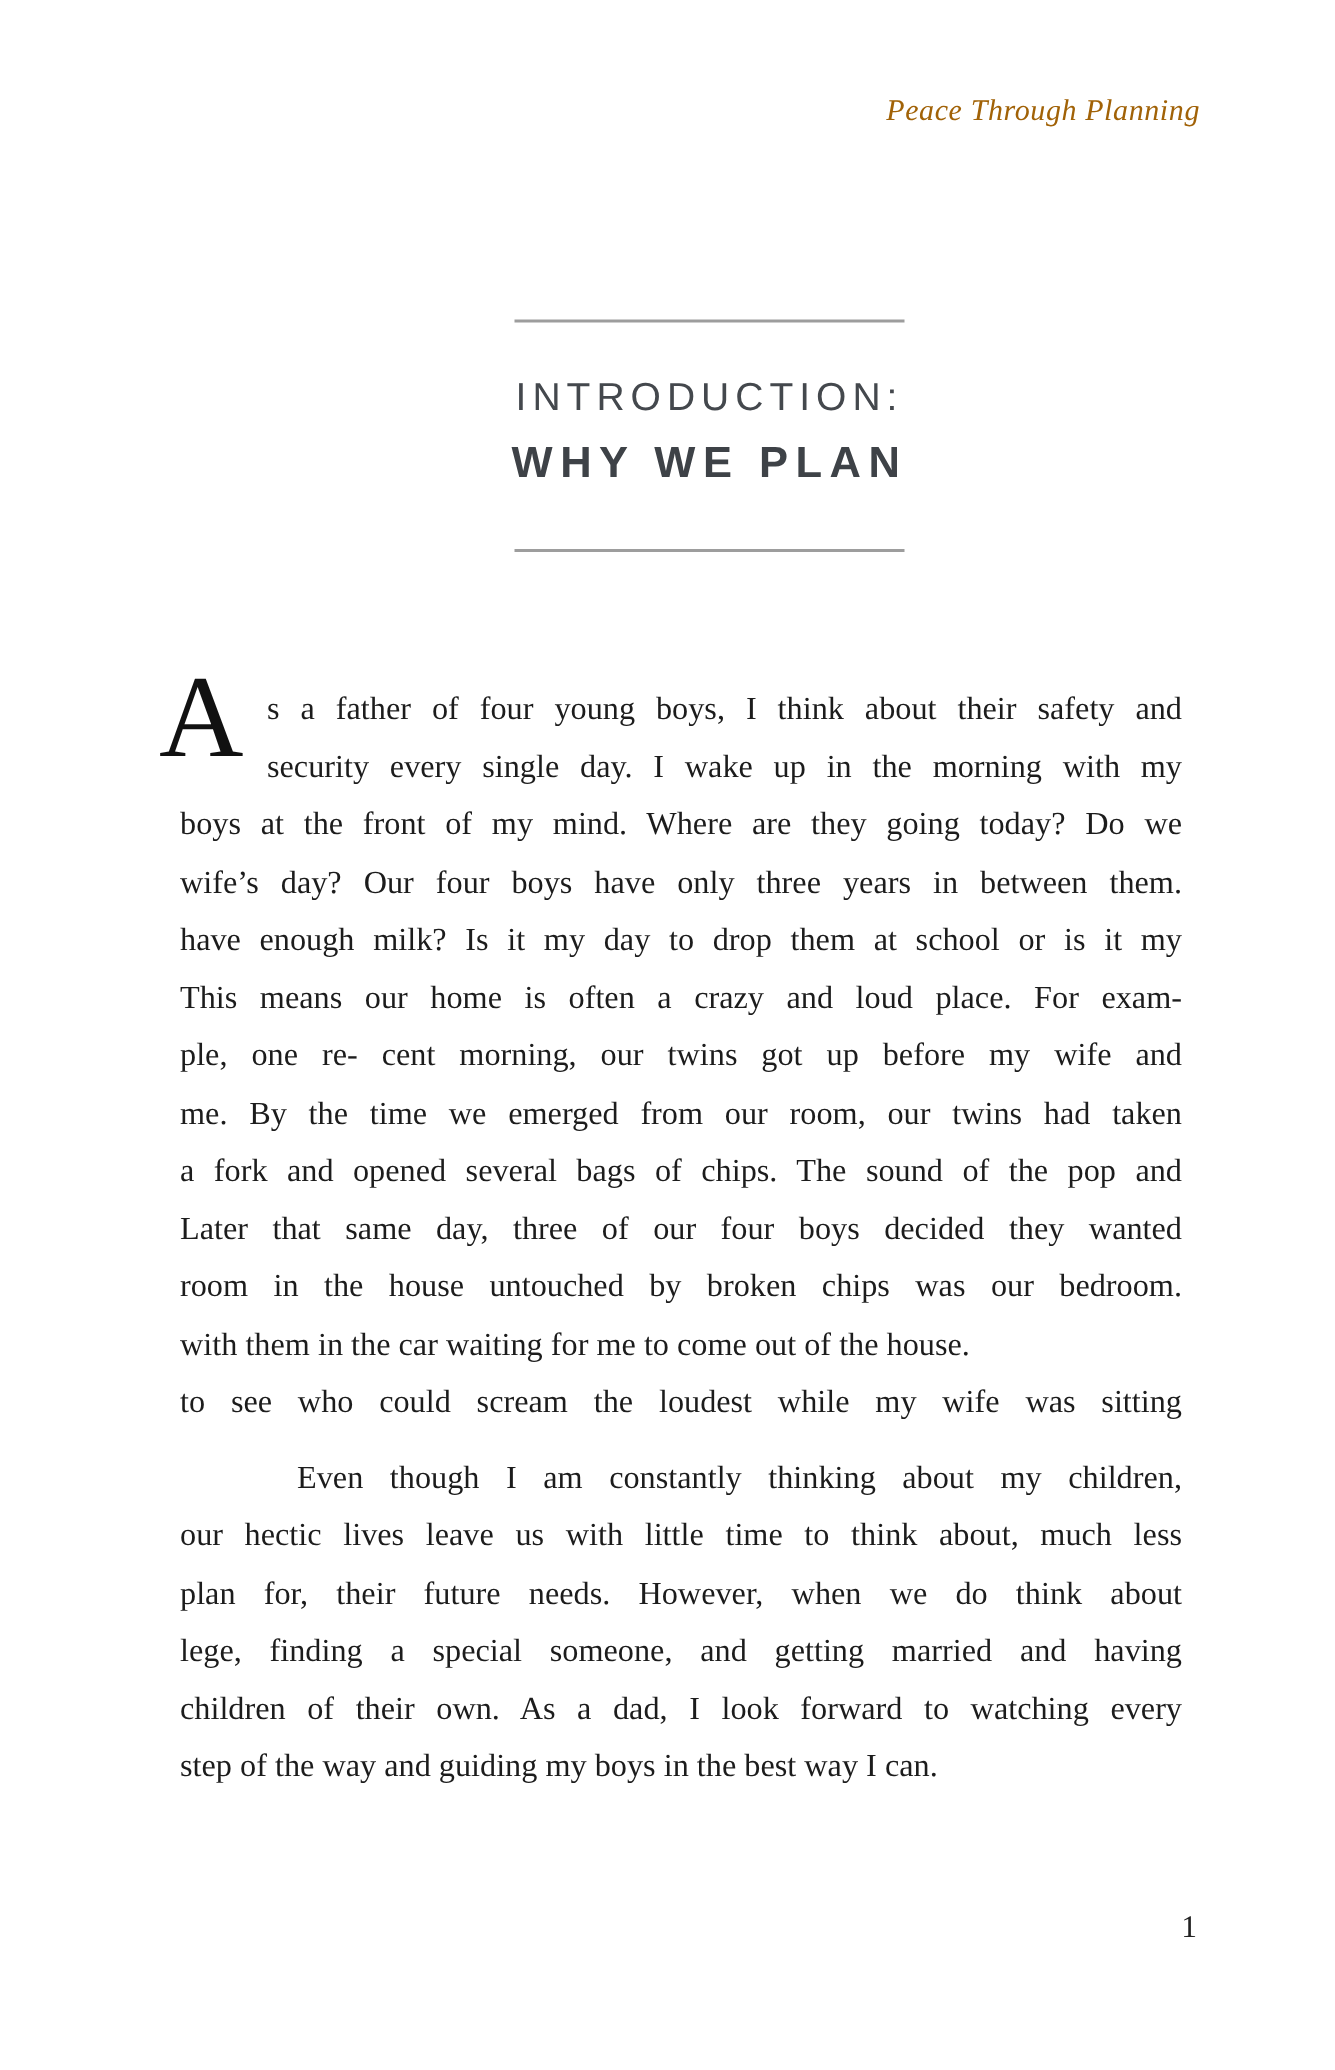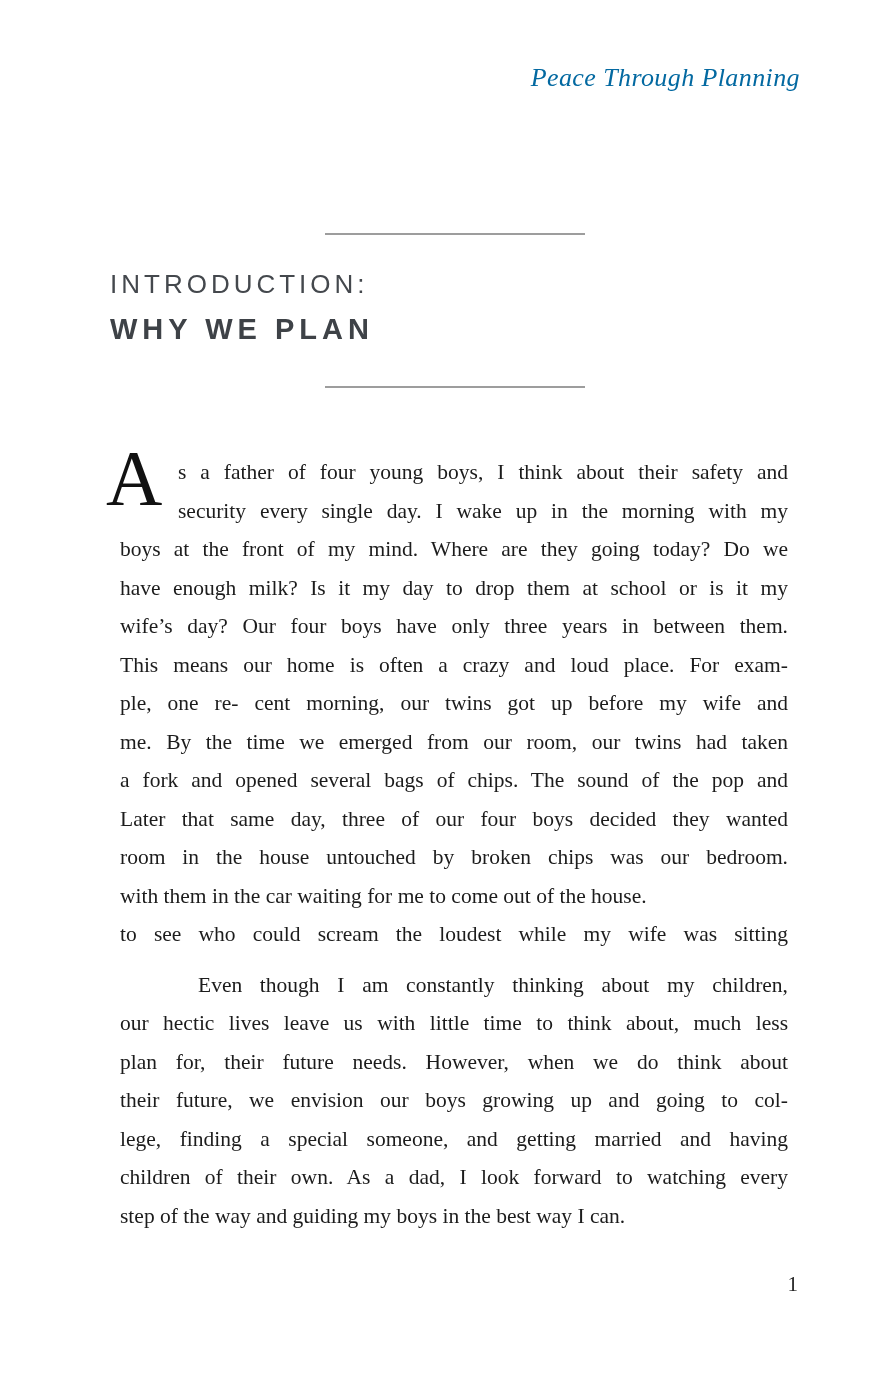--- a/index.html
+++ b/index.html
@@ -16,31 +16,30 @@
     font-family: "Liberation Serif", serif;
   }
   .running-header {
     position: absolute;
     top: 63px;
     left: 0;
     width: 800px;
     text-align: right;
     font-family: "Liberation Serif", serif;
     font-style: italic;
-    font-size: 26px;
-    color: #0369a1;
+    font-size: 20px;
+    color: #a16207;
     letter-spacing: 0.4px;
   }
   .heading-block {
     position: absolute;
     top: 0;
-    left: 110px;
+    left: 128px;
     width: 690px;
-    text-align: left;
-    margin-top: 20px;
+    text-align: center;
   }
   .rule {
     width: 260px;
     height: 2px;
     background: #9d9d9d;
     margin: 0 auto;
   }
   .rule-top { margin-top: 213px; }
   .rule-bottom { margin-top: 40px; }
   .heading-kicker {
@@ -114,36 +113,35 @@
     <div class="heading-title">WHY WE PLAN</div>
     <div class="rule rule-bottom"></div>
   </div>
 
   <div class="body-text">
     <span class="drop-cap">A</span>
     <div class="paragraph">
         <div class="line dropcap-offset">s a father of four young boys, I think about their safety and</div>
         <div class="line dropcap-offset">security every single day. I wake up in the morning with my</div>
         <div class="line">boys at the front of my mind. Where are they going today? Do we</div>
+        <div class="line">wife’s day? Our four boys have only three years in between them.</div>
         <div class="line">have enough milk? Is it my day to drop them at school or is it my</div>
-        <div class="line">wife’s day? Our four boys have only three years in between them.</div>
         <div class="line">This means our home is often a crazy and loud place. For exam-</div>
         <div class="line">ple, one re- cent morning, our twins got up before my wife and</div>
         <div class="line">me. By the time we emerged from our room, our twins had taken</div>
         <div class="line">a fork and opened several bags of chips. The sound of the pop and</div>
         <div class="line">Later that same day, three of our four boys decided they wanted</div>
         <div class="line">room in the house untouched by broken chips was our bedroom.</div>
         <div class="line last">with them in the car waiting for me to come out of the house.</div>
         <div class="line">to see who could scream the loudest while my wife was sitting</div>
       </div>
     <div class="paragraph">
         <div class="line indent">Even though I am constantly thinking about my children,</div>
         <div class="line">our hectic lives leave us with little time to think about, much less</div>
         <div class="line">plan for, their future needs. However, when we do think about</div>
-        <div class="line">their future, we envision our boys growing up and going to col-</div>
         <div class="line">lege, finding a special someone, and getting married and having</div>
         <div class="line">children of their own. As a dad, I look forward to watching every</div>
         <div class="line last">step of the way and guiding my boys in the best way I can.</div>
       </div>
   </div>
 
   <div class="page-number">1</div>
 
 </div>
 

